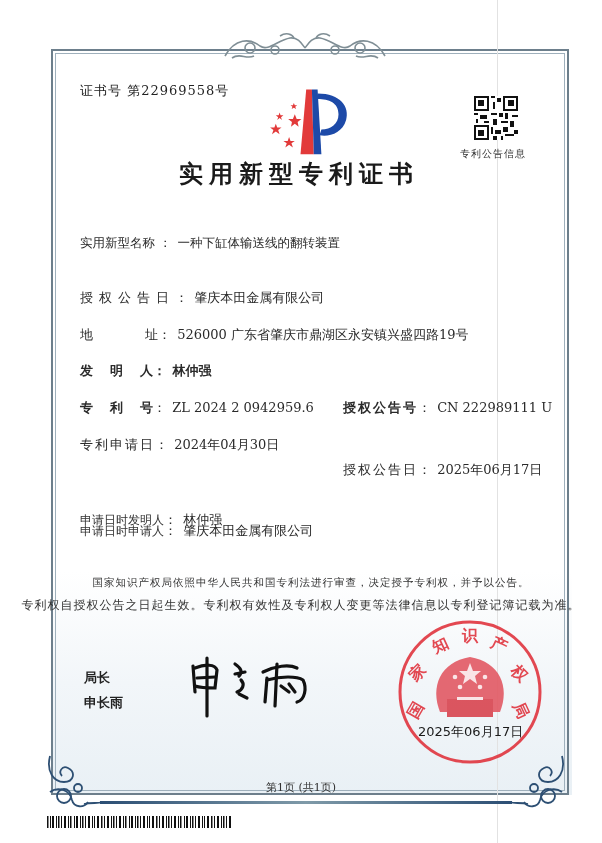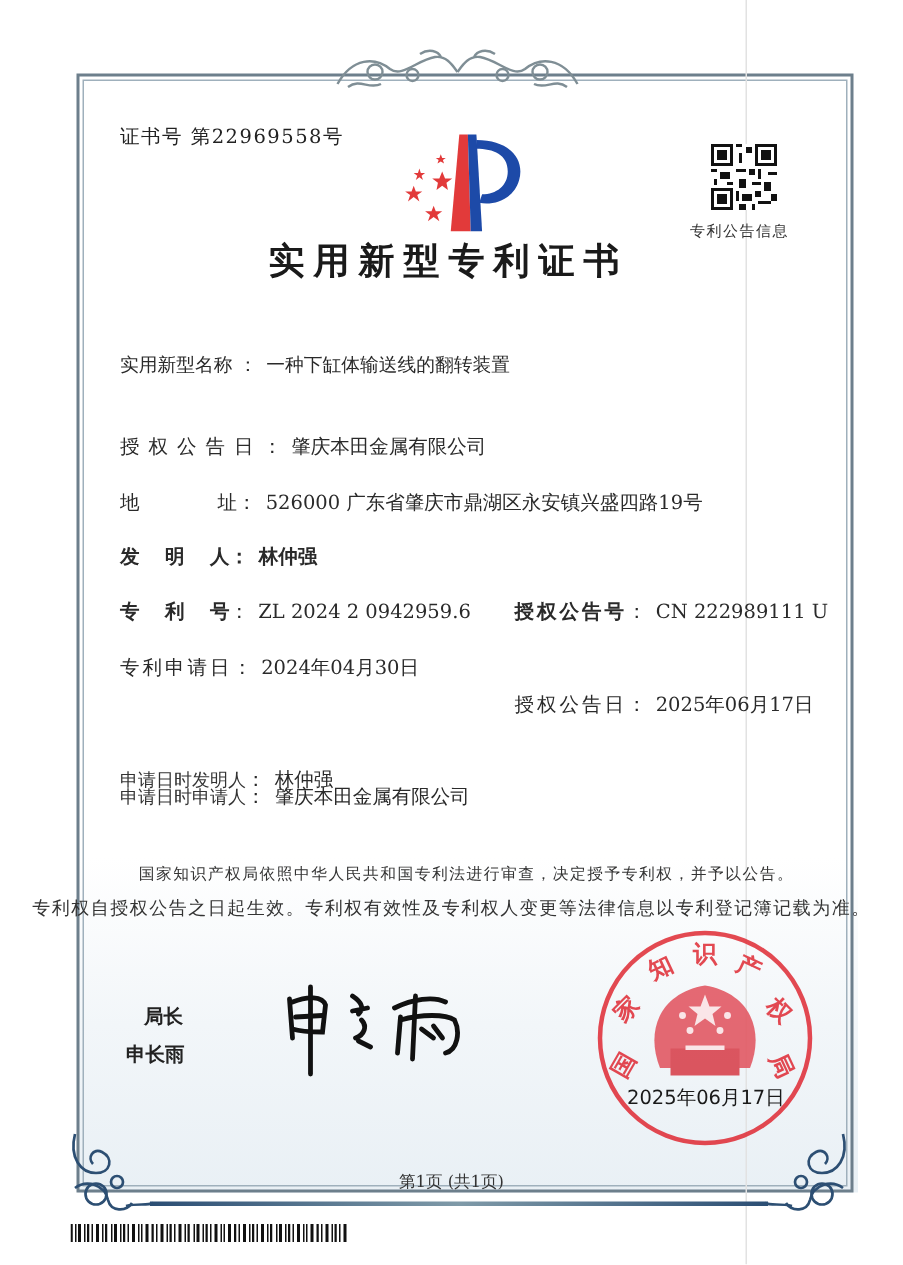--- a/index.html
+++ b/index.html
@@ -45,21 +45,21 @@
   }
 
   .field { position: absolute; font-size: 13px; white-space: nowrap; color: #2a2a2a; text-align: center; }
   .lbl { display: inline-block; }
   .lbl-spaced { letter-spacing: 6px; }
   .lbl-small { font-size: 12px; color: #333; }
   .val { margin-left: 2px; }
 
   .notice { position: absolute; left: 0; width: 602px; text-align: center; font-size: 10.5px; letter-spacing: 1px; color: #333; }
 
-  .director-title { position: absolute; left: 84px; top: 669px; font-family: "DejaVu Sans", sans-serif; font-size: 13px; font-weight: bold; margin-left: 12px; }
+  .director-title { position: absolute; left: 84px; top: 669px; font-family: "DejaVu Sans", sans-serif; font-size: 13px; font-weight: bold; }
   .director-name { position: absolute; left: 84px; top: 694px; font-family: "DejaVu Sans", sans-serif; font-size: 13px; font-weight: bold; }
   .signature { position: absolute; left: 185px; top: 650px; width: 140px; height: 70px; }
 
   .seal { position: absolute; left: 395px; top: 617px; width: 150px; height: 150px; }
   .seal-date {
     position: absolute; left: 418px; top: 723px; font-family: "DejaVu Sans", sans-serif;
     font-size: 13px; color: #1a1a1a;
   }
 
   .page-number { position: absolute; left: 0; width: 602px; text-align: center; top: 780px; font-size: 11px; color: #333; }

